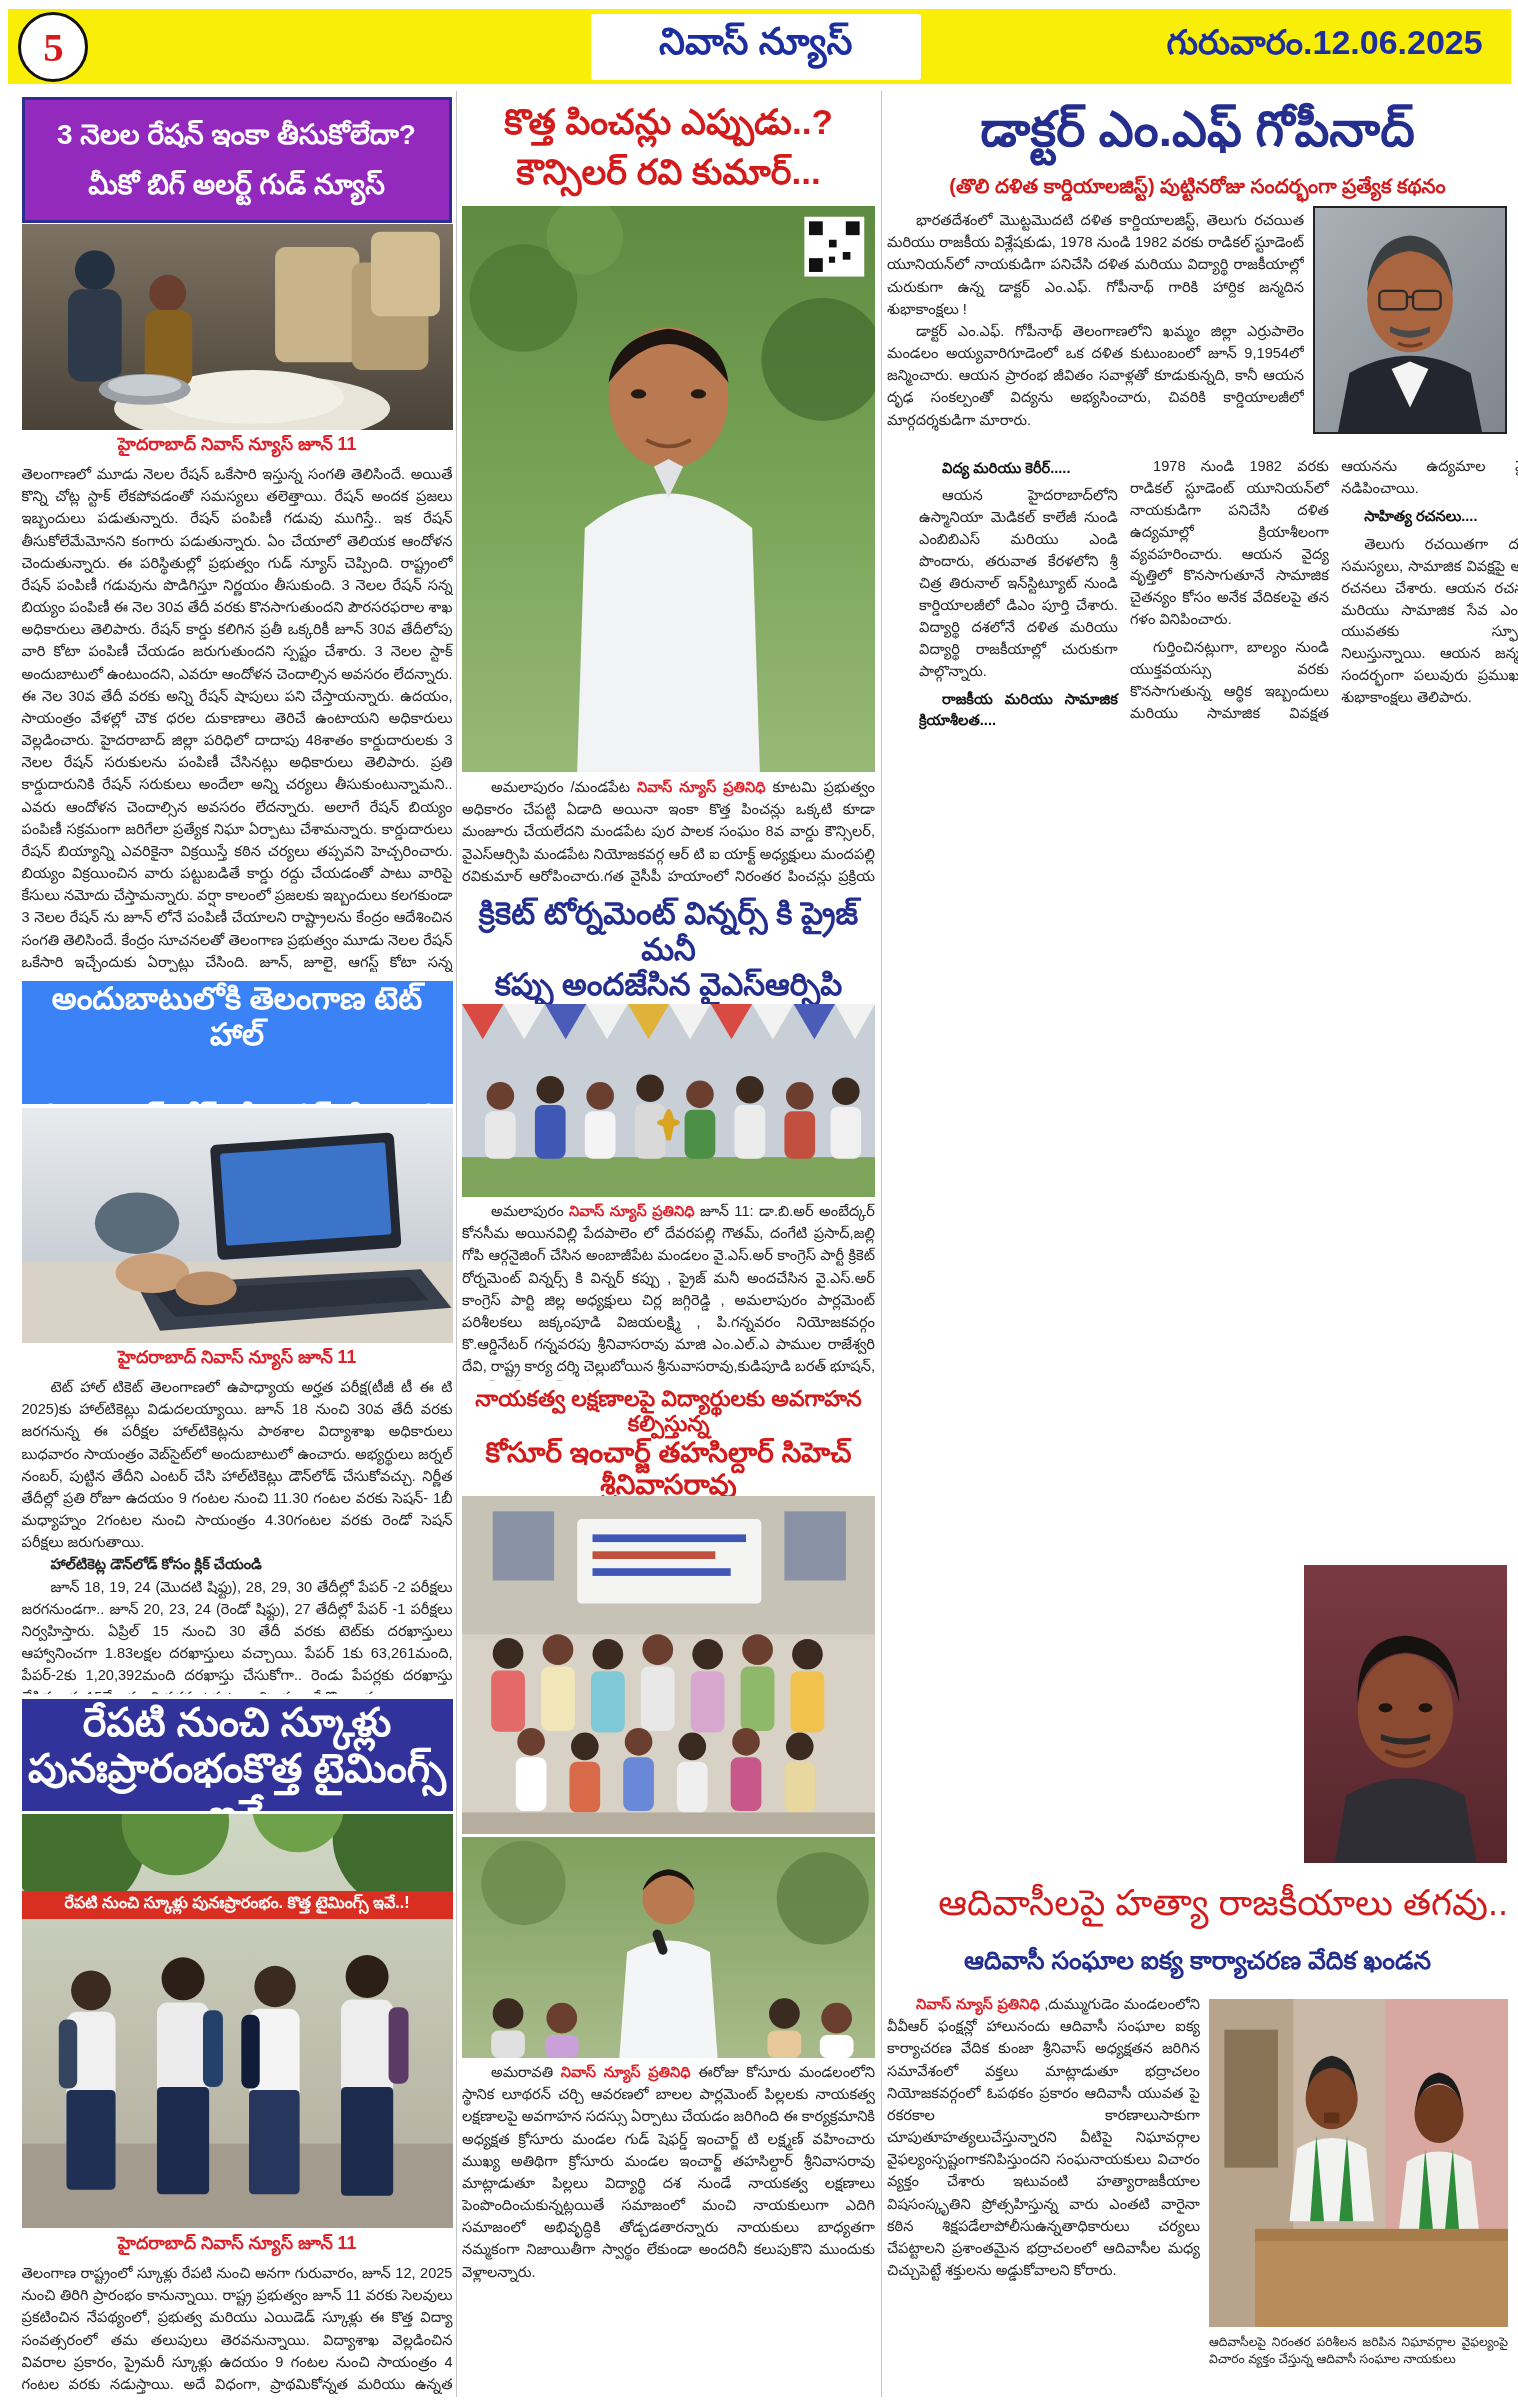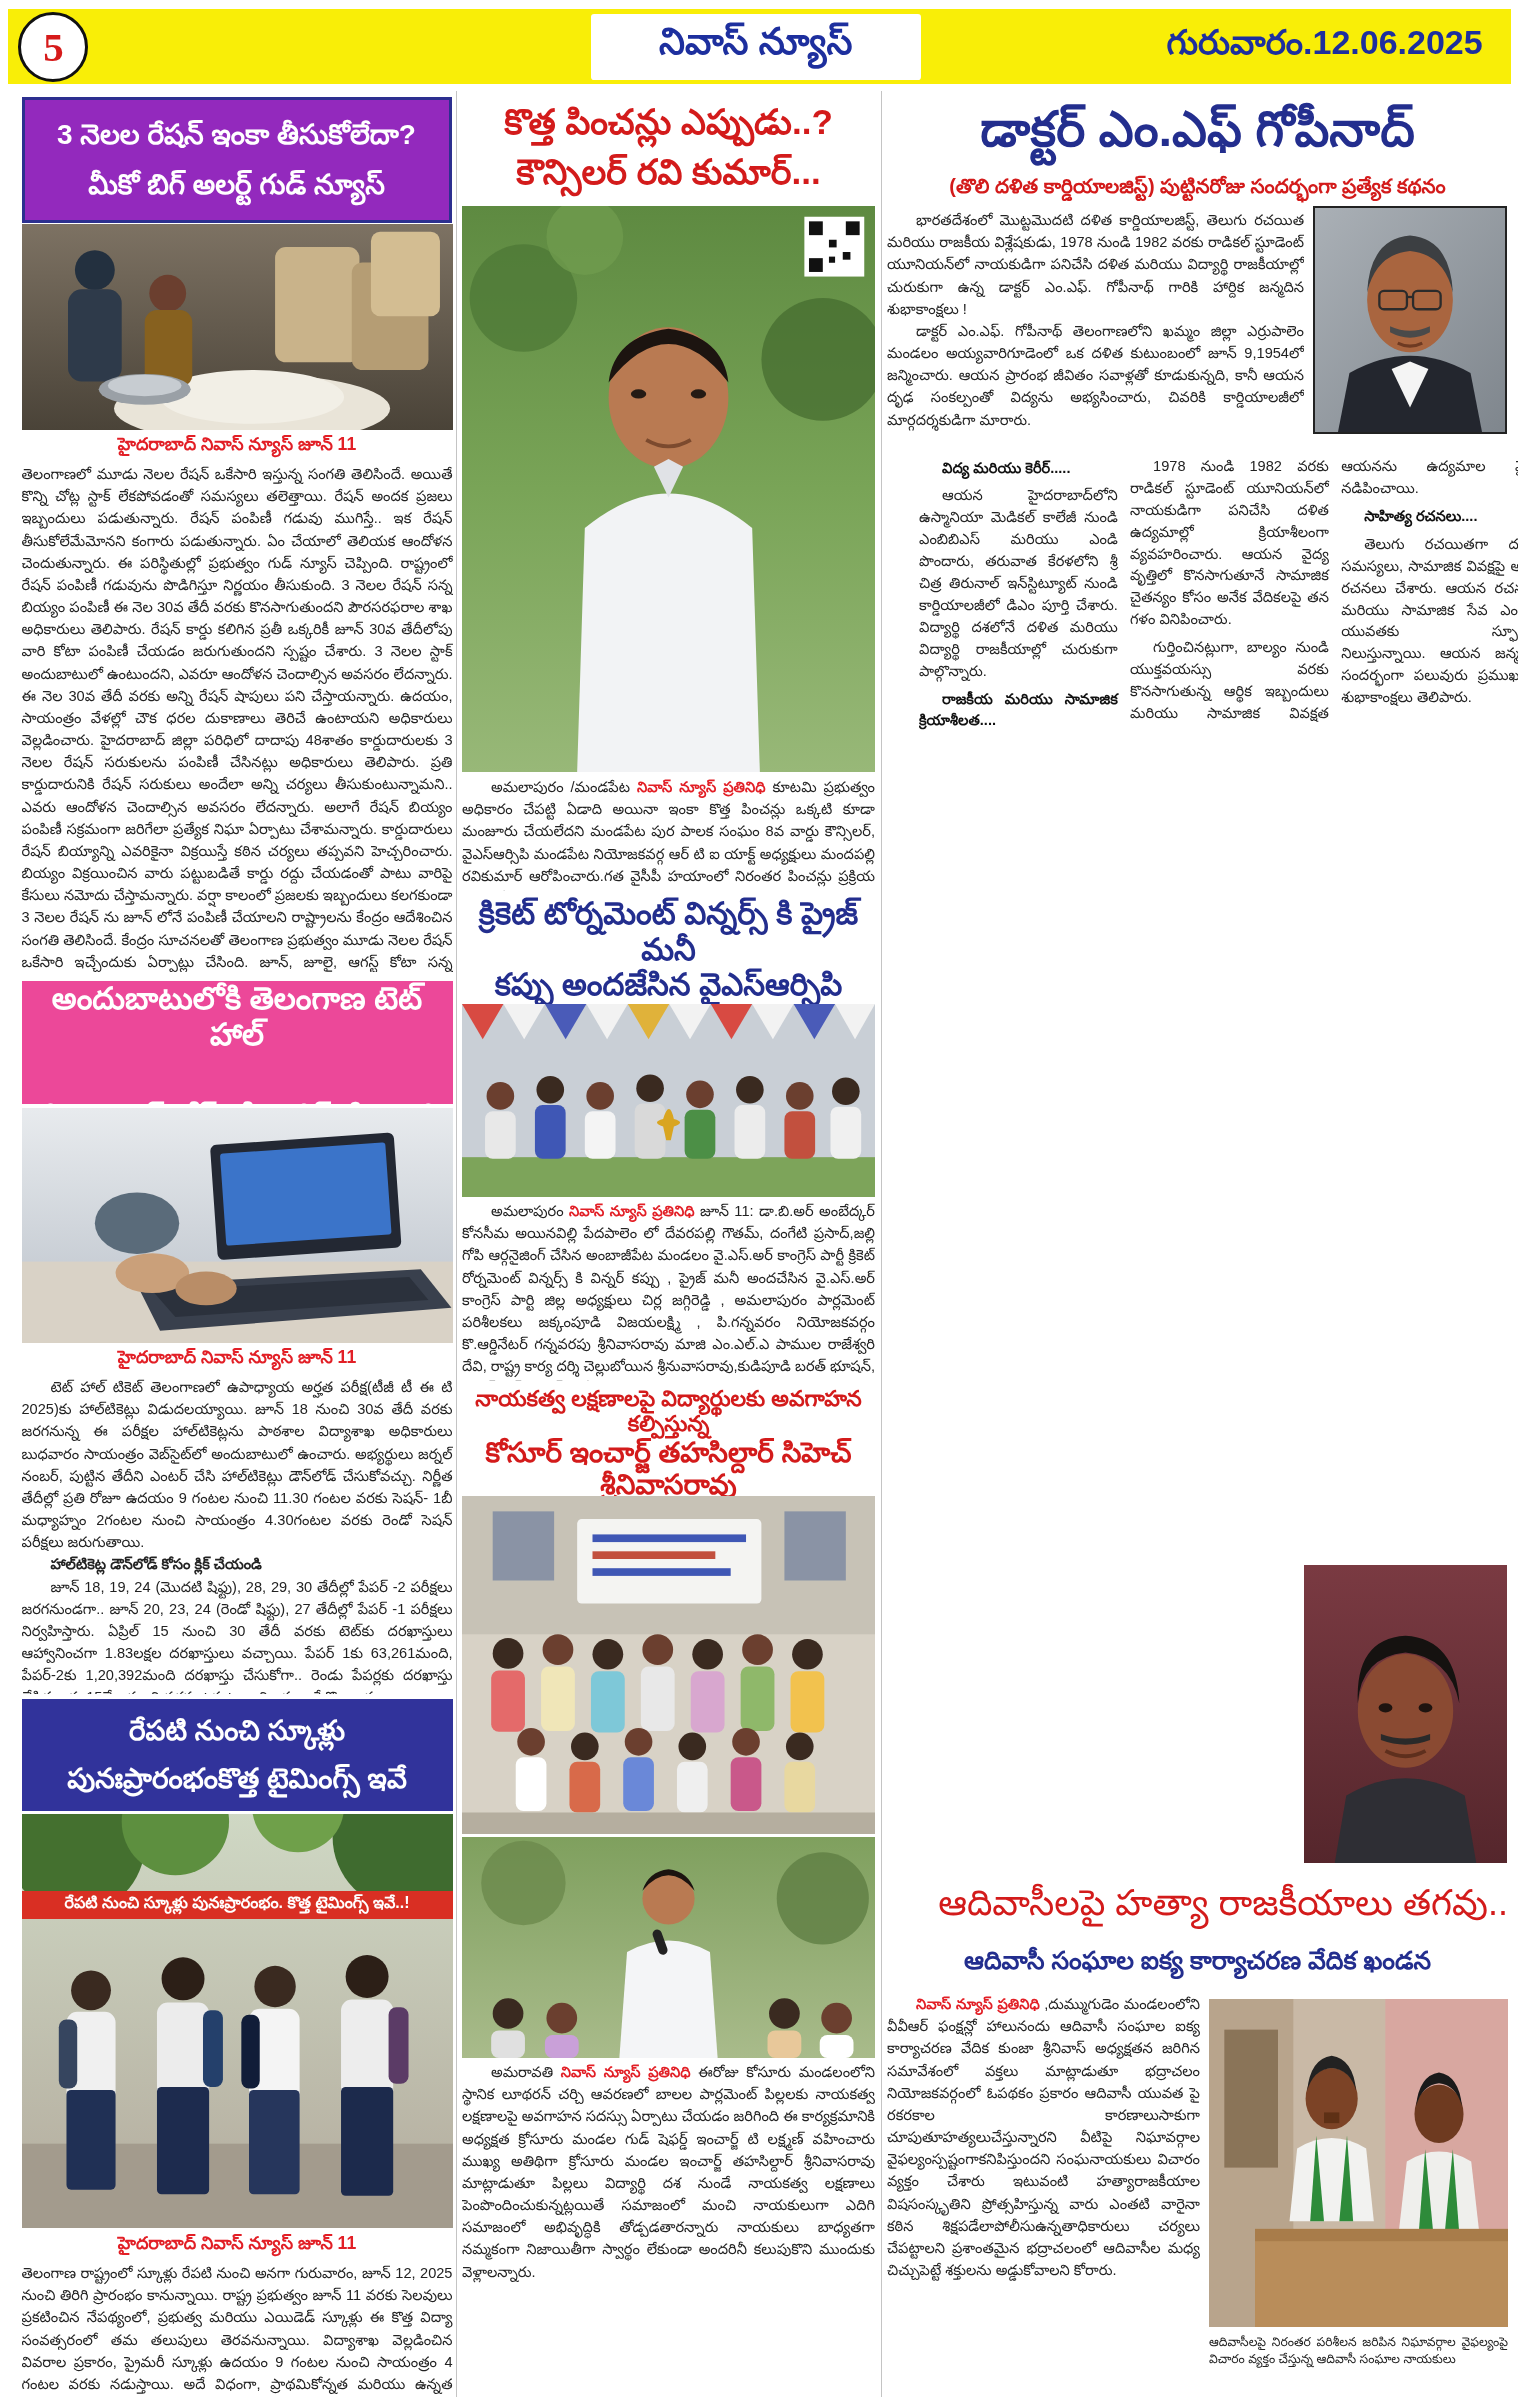--- a/index.html
+++ b/index.html
@@ -18,21 +18,21 @@
     border-radius:3.1px;display:flex;align-items:center;justify-content:center;
     color:#1d2f9e;font-weight:bold;font-size:37px;}
   .edition-date{position:absolute;right:28px;top:0;height:75px;display:flex;align-items:center;
     color:#1d2f9e;font-weight:bold;font-size:34px;}
   
   .vrule{position:absolute;top:91px;height:2306px;width:0.8px;background:#c4c4c4;}
   
   .box-headline{display:flex;flex-direction:column;justify-content:space-evenly;align-items:center;
     text-align:center;font-weight:bold;color:#fff;line-height:1.15;}
   .purple{background:#9329bd;border:3.8px solid #2c2f8f;}
-  .navy{background:#ec4899;gap:48px;}
+  .navy{background:#3b82f6;gap:48px;}
   .indigo{background:#31339b;}
   .open-head{display:flex;flex-direction:column;justify-content:space-evenly;align-items:center;
     text-align:center;font-weight:bold;line-height:1.15;background:#fff;}
   .red-text{color:#d31b1b;}
   .blue-text{color:#232e8e;}
   
   .dateline{color:#e21f26;font-weight:bold;text-align:center;font-size:17.6px;}
   .body-text{font-size:14.6px;line-height:1.52;text-align:justify;color:#222;overflow:hidden;}
   .body-text p{margin:0;text-indent:29px;}
   .reporter-tag{color:#e21f26;font-weight:bold;}
@@ -121,21 +121,21 @@
   </div>
 
   <div class="abs dateline" style="left:21.5px;top:1347px;width:431px;">హైదరాబాద్ నివాస్ న్యూస్ జూన్ 11</div>
 
   <div class="abs body-text" style="left:21.5px;top:1376px;width:431px;height:318px;">
     <p>టెట్ హాల్ టికెట్ తెలంగాణలో ఉపాధ్యాయ అర్హత పరీక్ష(టీజీ టీ ఈ టి 2025)కు హాల్‌టికెట్లు విడుదలయ్యాయి. జూన్ 18 నుంచి 30వ తేదీ వరకు జరగనున్న ఈ పరీక్షల హాల్‌టికెట్లను పాఠశాల విద్యాశాఖ అధికారులు బుధవారం సాయంత్రం వెబ్‌సైట్‌లో అందుబాటులో ఉంచారు. అభ్యర్థులు జర్నల్ నంబర్, పుట్టిన తేదీని ఎంటర్ చేసి హాల్‌టికెట్లు డౌన్‌లోడ్ చేసుకోవచ్చు. నిర్ణీత తేదీల్లో ప్రతి రోజూ ఉదయం 9 గంటల నుంచి 11.30 గంటల వరకు సెషన్- 1బీ మధ్యాహ్నం 2గంటల నుంచి సాయంత్రం 4.30గంటల వరకు రెండో సెషన్ పరీక్షలు జరుగుతాయి.</p>
     <p class="link-line">హాల్‌టికెట్ల డౌన్‌లోడ్ కోసం క్లిక్ చేయండి</p>
     <p>జూన్ 18, 19, 24 (మొదటి షిఫ్టు), 28, 29, 30 తేదీల్లో పేపర్ -2 పరీక్షలు జరగనుండగా.. జూన్ 20, 23, 24 (రెండో షిఫ్టు), 27 తేదీల్లో పేపర్ -1 పరీక్షలు నిర్వహిస్తారు. ఏప్రిల్ 15 నుంచి 30 తేదీ వరకు టెట్‌కు దరఖాస్తులు ఆహ్వానించగా 1.83లక్షల దరఖాస్తులు వచ్చాయి. పేపర్ 1కు 63,261మంది, పేపర్-2కు 1,20,392మంది దరఖాస్తు చేసుకోగా.. రెండు పేపర్లకు దరఖాస్తు చేసినవారు 15వేల మంది వరకు ఉన్నట్లు అధికారులు పేర్కొన్నారు.</p>
   </div>
 
-  <div class="abs box-headline indigo" style="left:21.5px;top:1699px;width:431px;height:112px;font-size:28px;">
+  <div class="abs box-headline indigo" style="left:21.5px;top:1699px;width:431px;height:112px;font-size:40px;">
     <div>రేపటి నుంచి స్కూళ్లు</div>
     <div>పునఃప్రారంభంకొత్త టైమింగ్స్ ఇవే</div>
   </div>
 
   <div class="abs photo" style="left:21.5px;top:1814px;width:431px;height:414px;">
     <svg viewBox="0 0 562 540" preserveAspectRatio="none">
       <defs>
         <linearGradient id="sbg" x1="0" y1="0" x2="0" y2="1">
           <stop offset="0" stop-color="#cfd8c4"></stop>
             <stop offset="1" stop-color="#b3ab9d"></stop>

